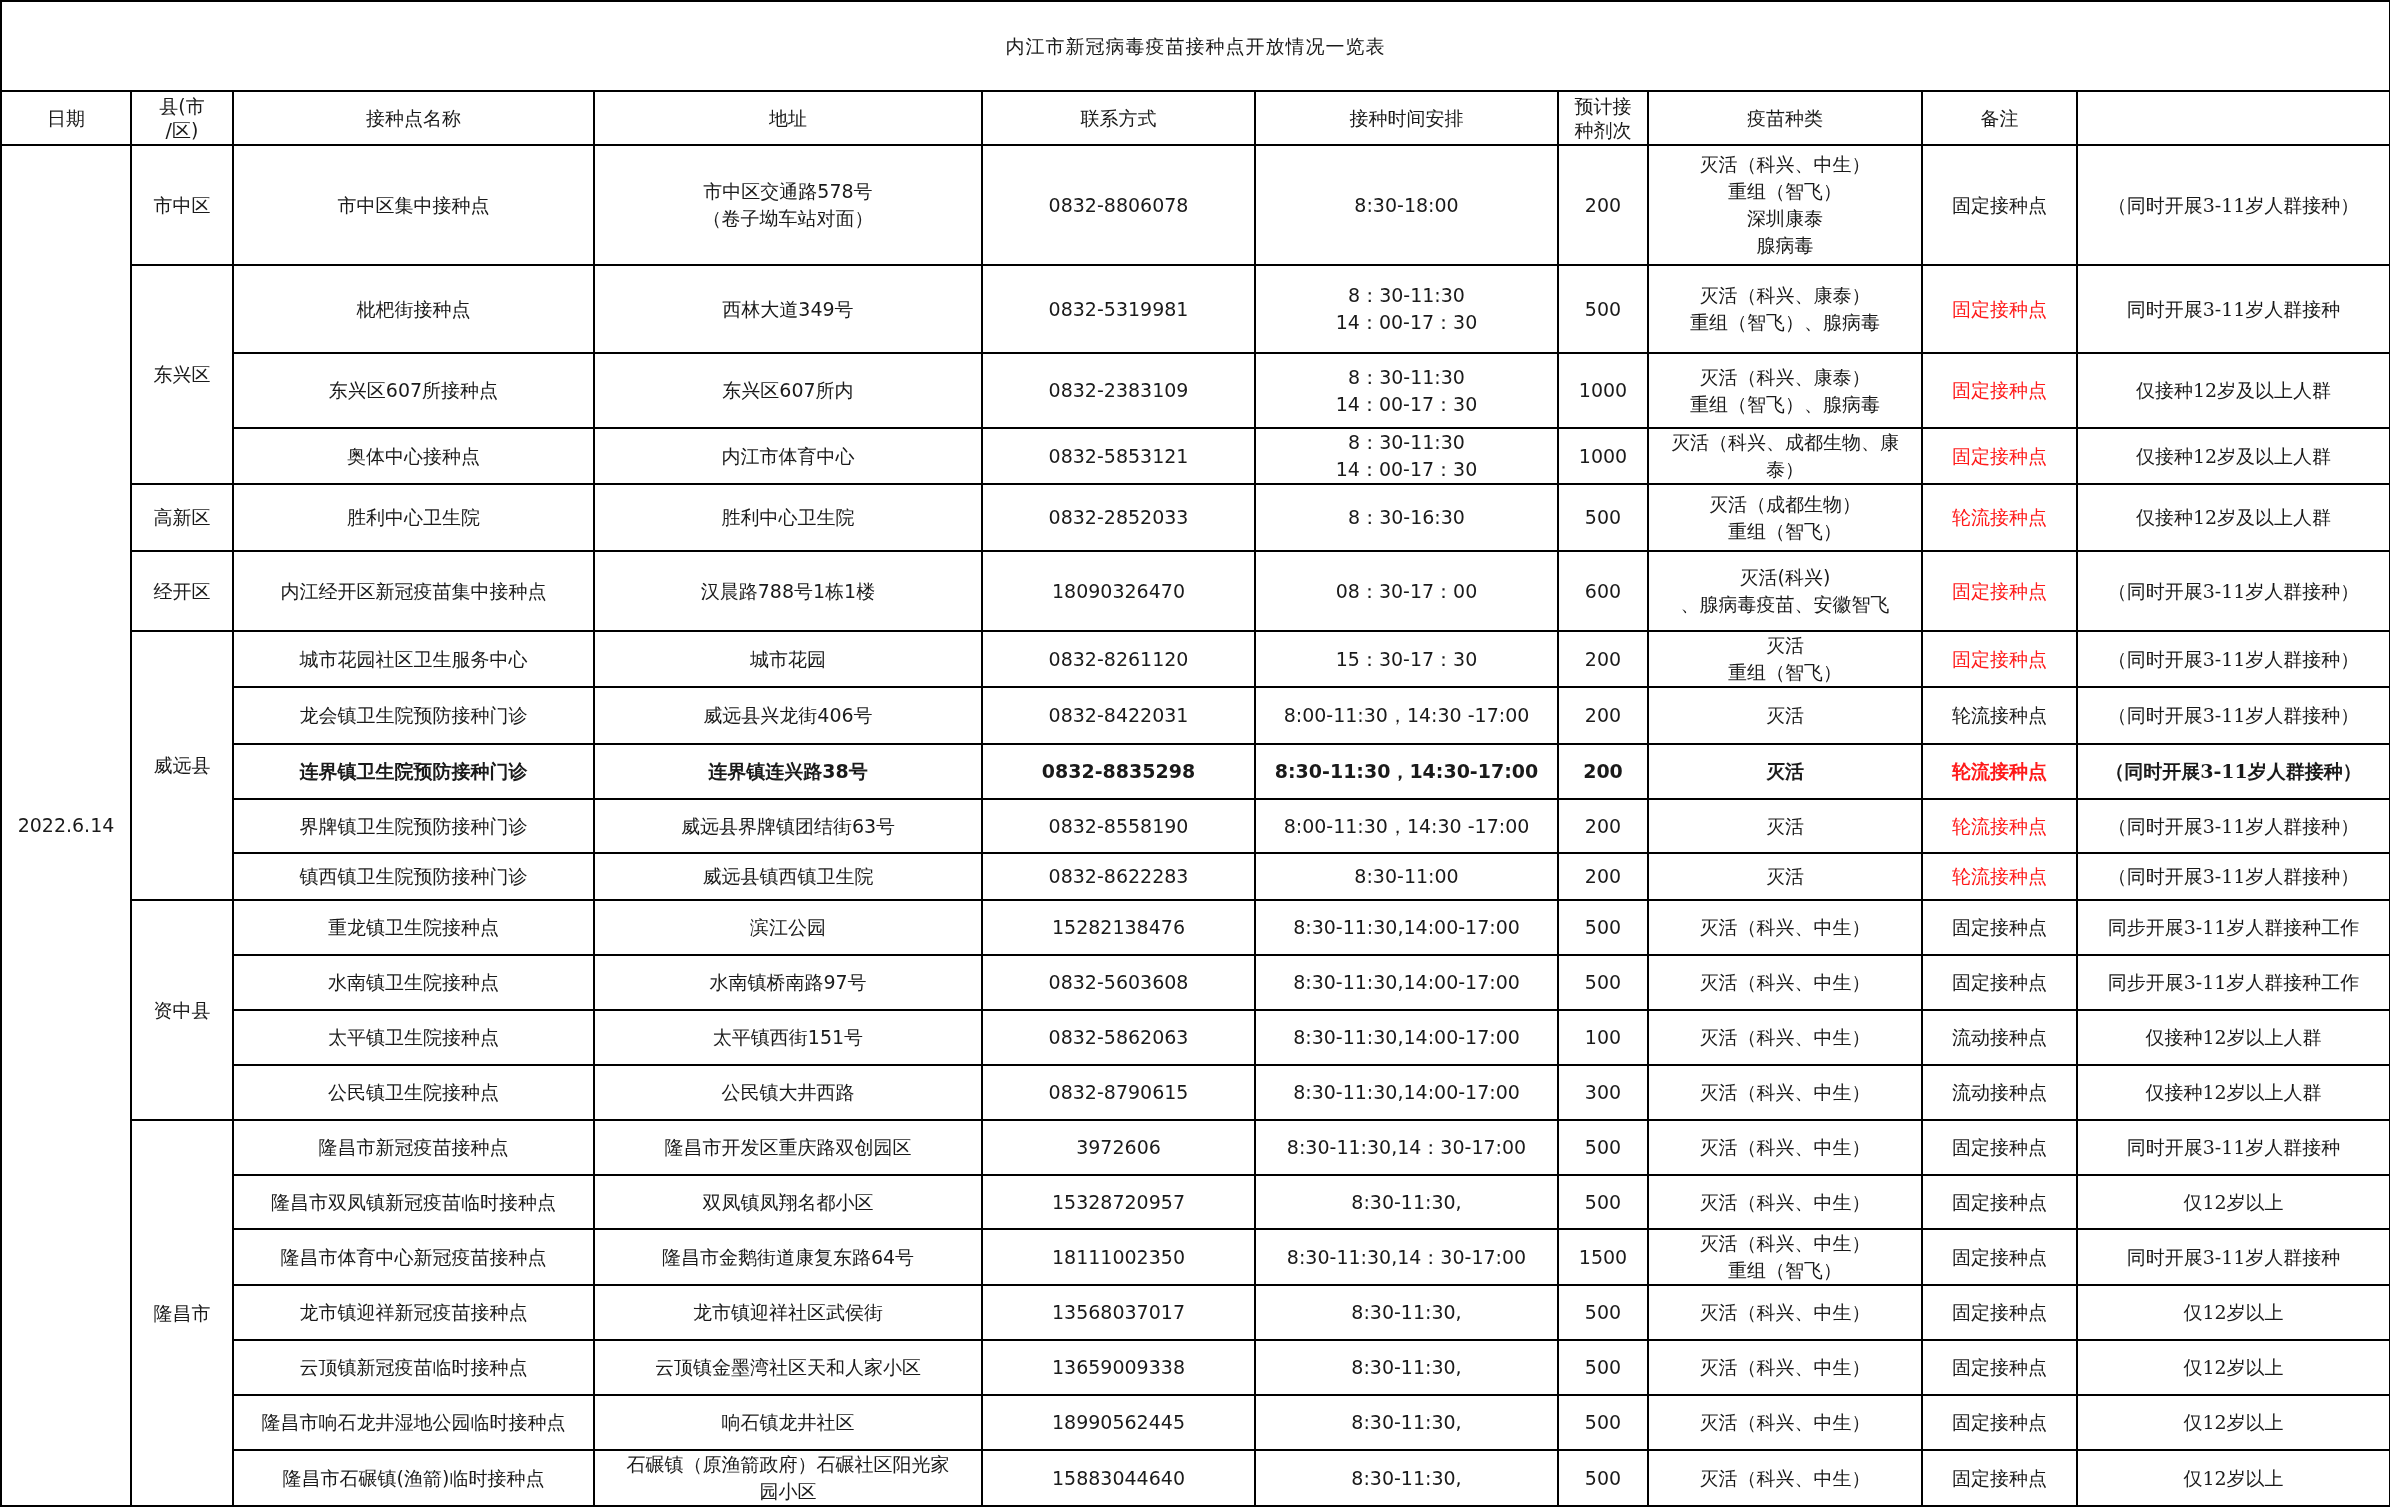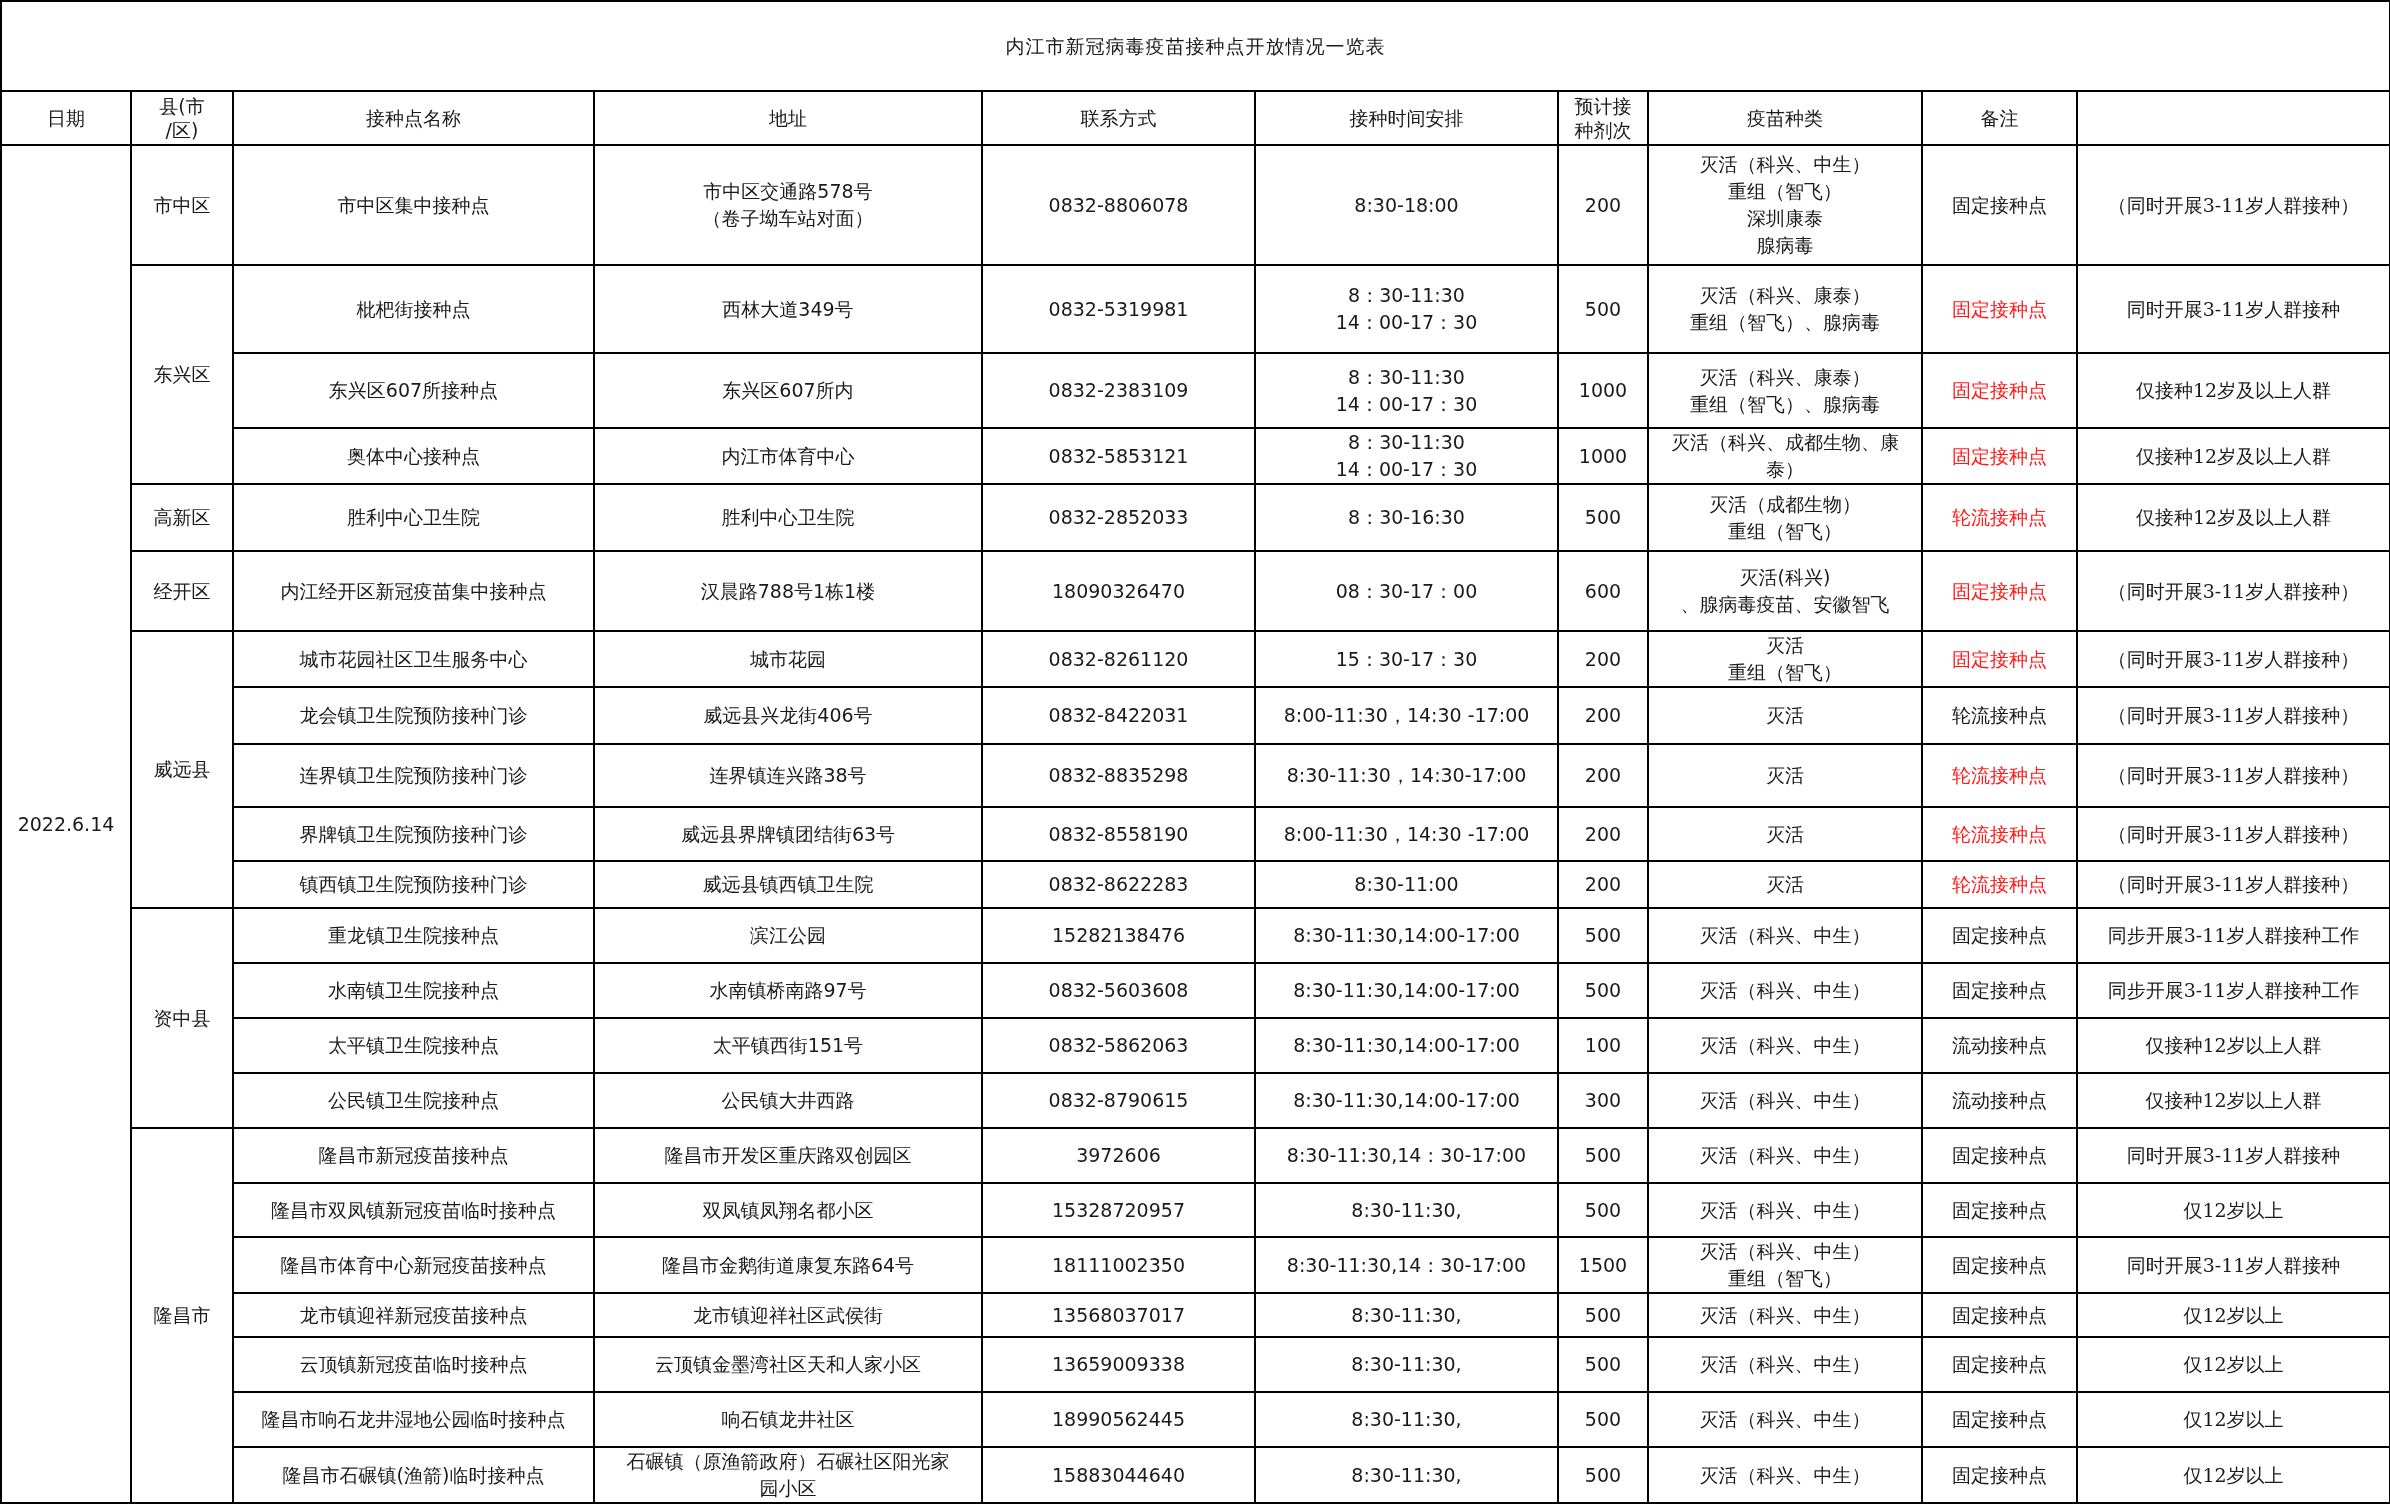--- a/index.html
+++ b/index.html
@@ -196,21 +196,21 @@
         <td>
           <span class="line">8:00-11:30，14:30 -17:00</span>
         </td>
         <td>200</td>
         <td>
           <span class="line">灭活</span>
         </td>
         <td class="type-cell">轮流接种点</td>
         <td class="note-cell">（同时开展3-11岁人群接种）</td>
       </tr>
-      <tr style="height: 63px;">
+      <tr style="height: 55px; font-weight: bold;">
         <td>连界镇卫生院预防接种门诊</td>
         <td>
           <span class="line">连界镇连兴路38号</span>
         </td>
         <td>0832-8835298</td>
         <td>
           <span class="line">8:30-11:30，14:30-17:00</span>
         </td>
         <td>200</td>
         <td>
@@ -359,21 +359,21 @@
           <span class="line">8:30-11:30,14：30-17:00</span>
         </td>
         <td>1500</td>
         <td>
           <span class="line">灭活（科兴、中生）</span>
           <span class="line">重组（智飞）</span>
         </td>
         <td class="type-cell">固定接种点</td>
         <td class="note-cell">同时开展3-11岁人群接种</td>
       </tr>
-      <tr style="height: 44px;">
+      <tr style="height: 55px;">
         <td>龙市镇迎祥新冠疫苗接种点</td>
         <td>
           <span class="line">龙市镇迎祥社区武侯街</span>
         </td>
         <td>13568037017</td>
         <td>
           <span class="line">8:30-11:30,</span>
         </td>
         <td>500</td>
         <td>

